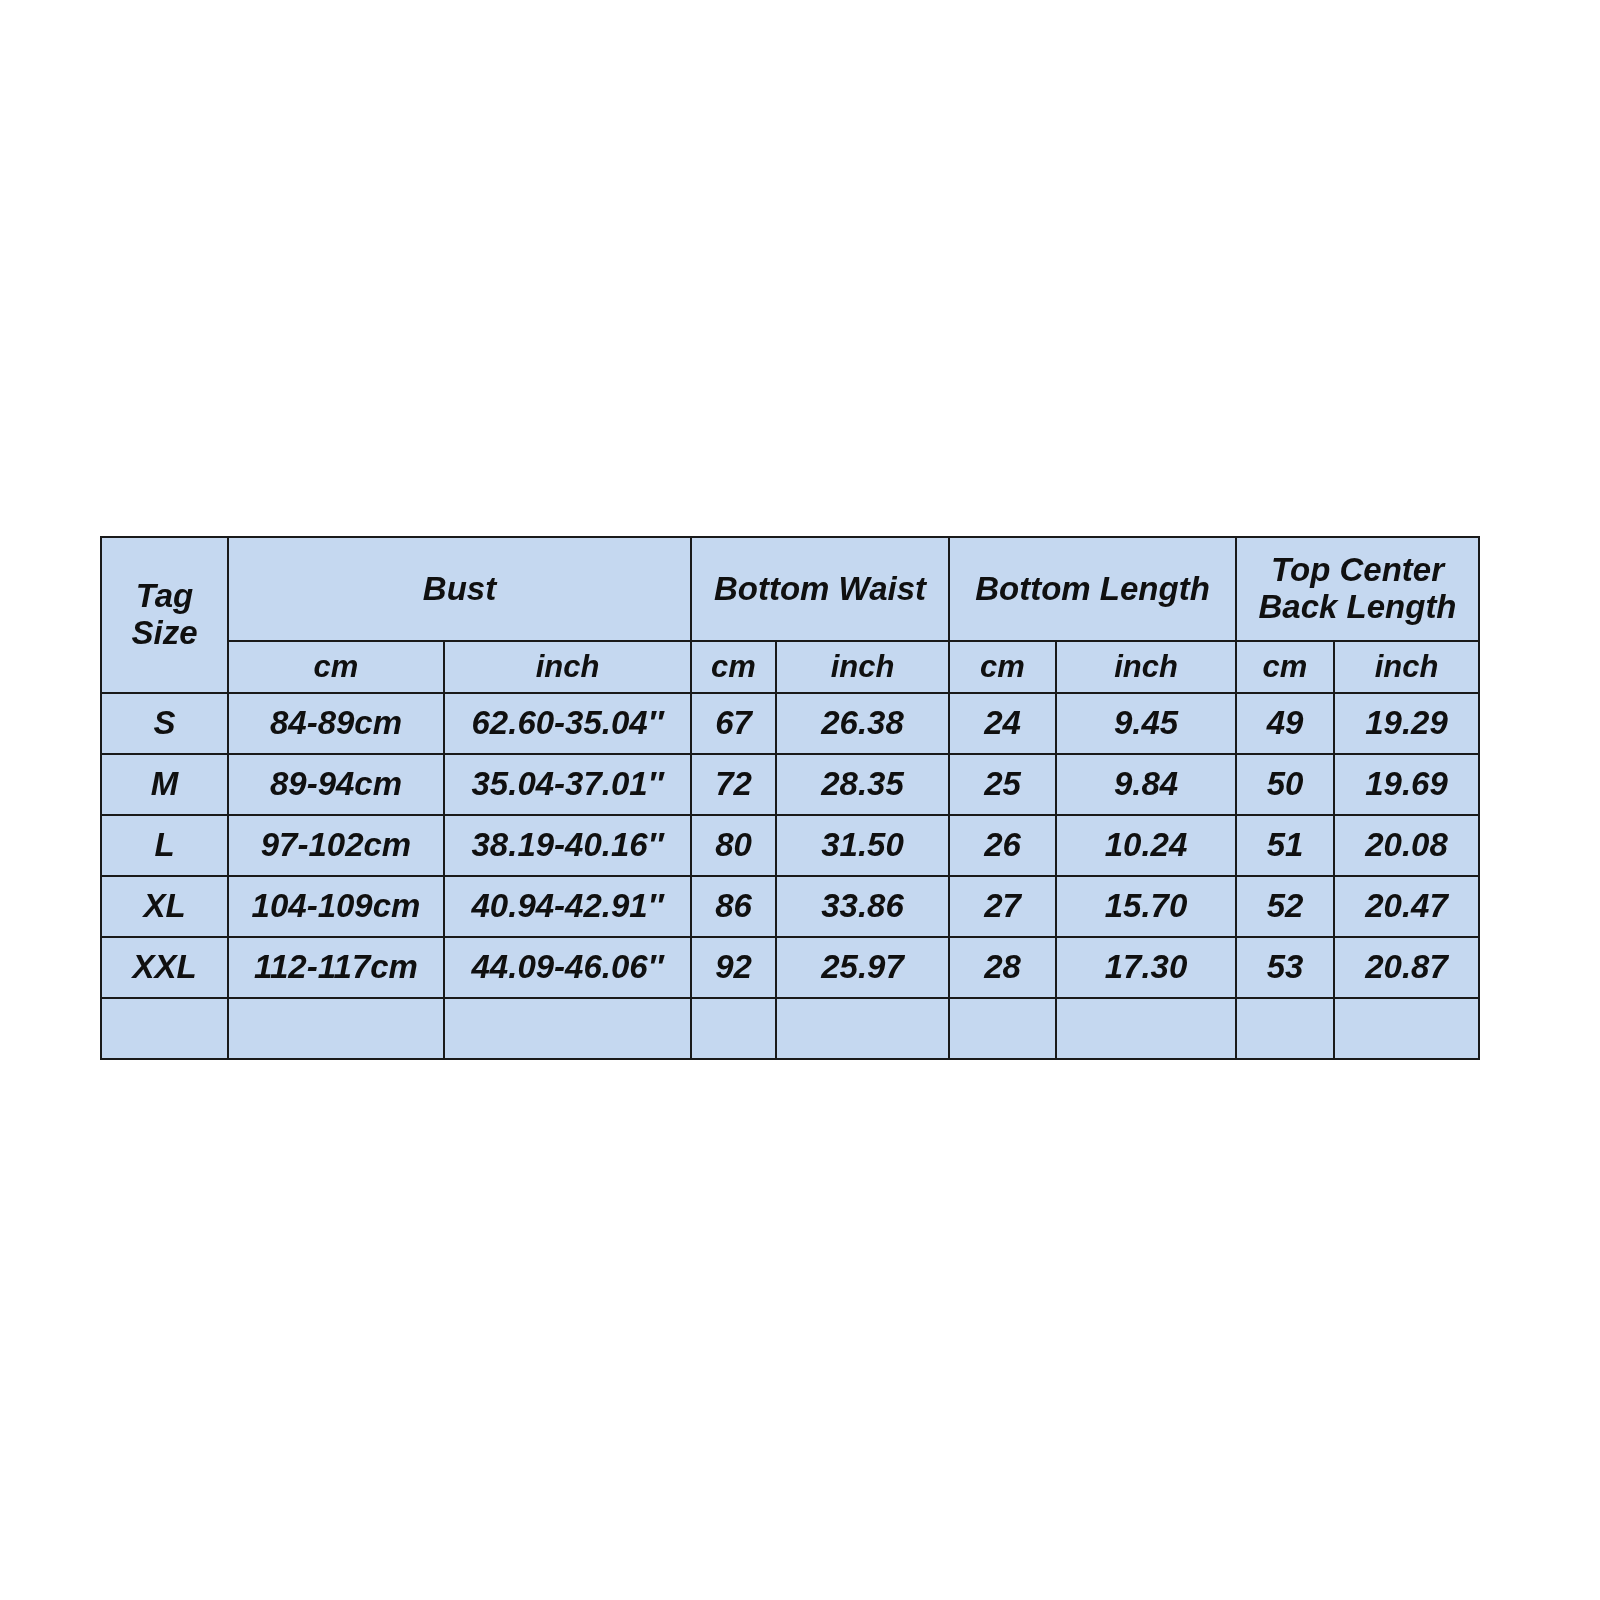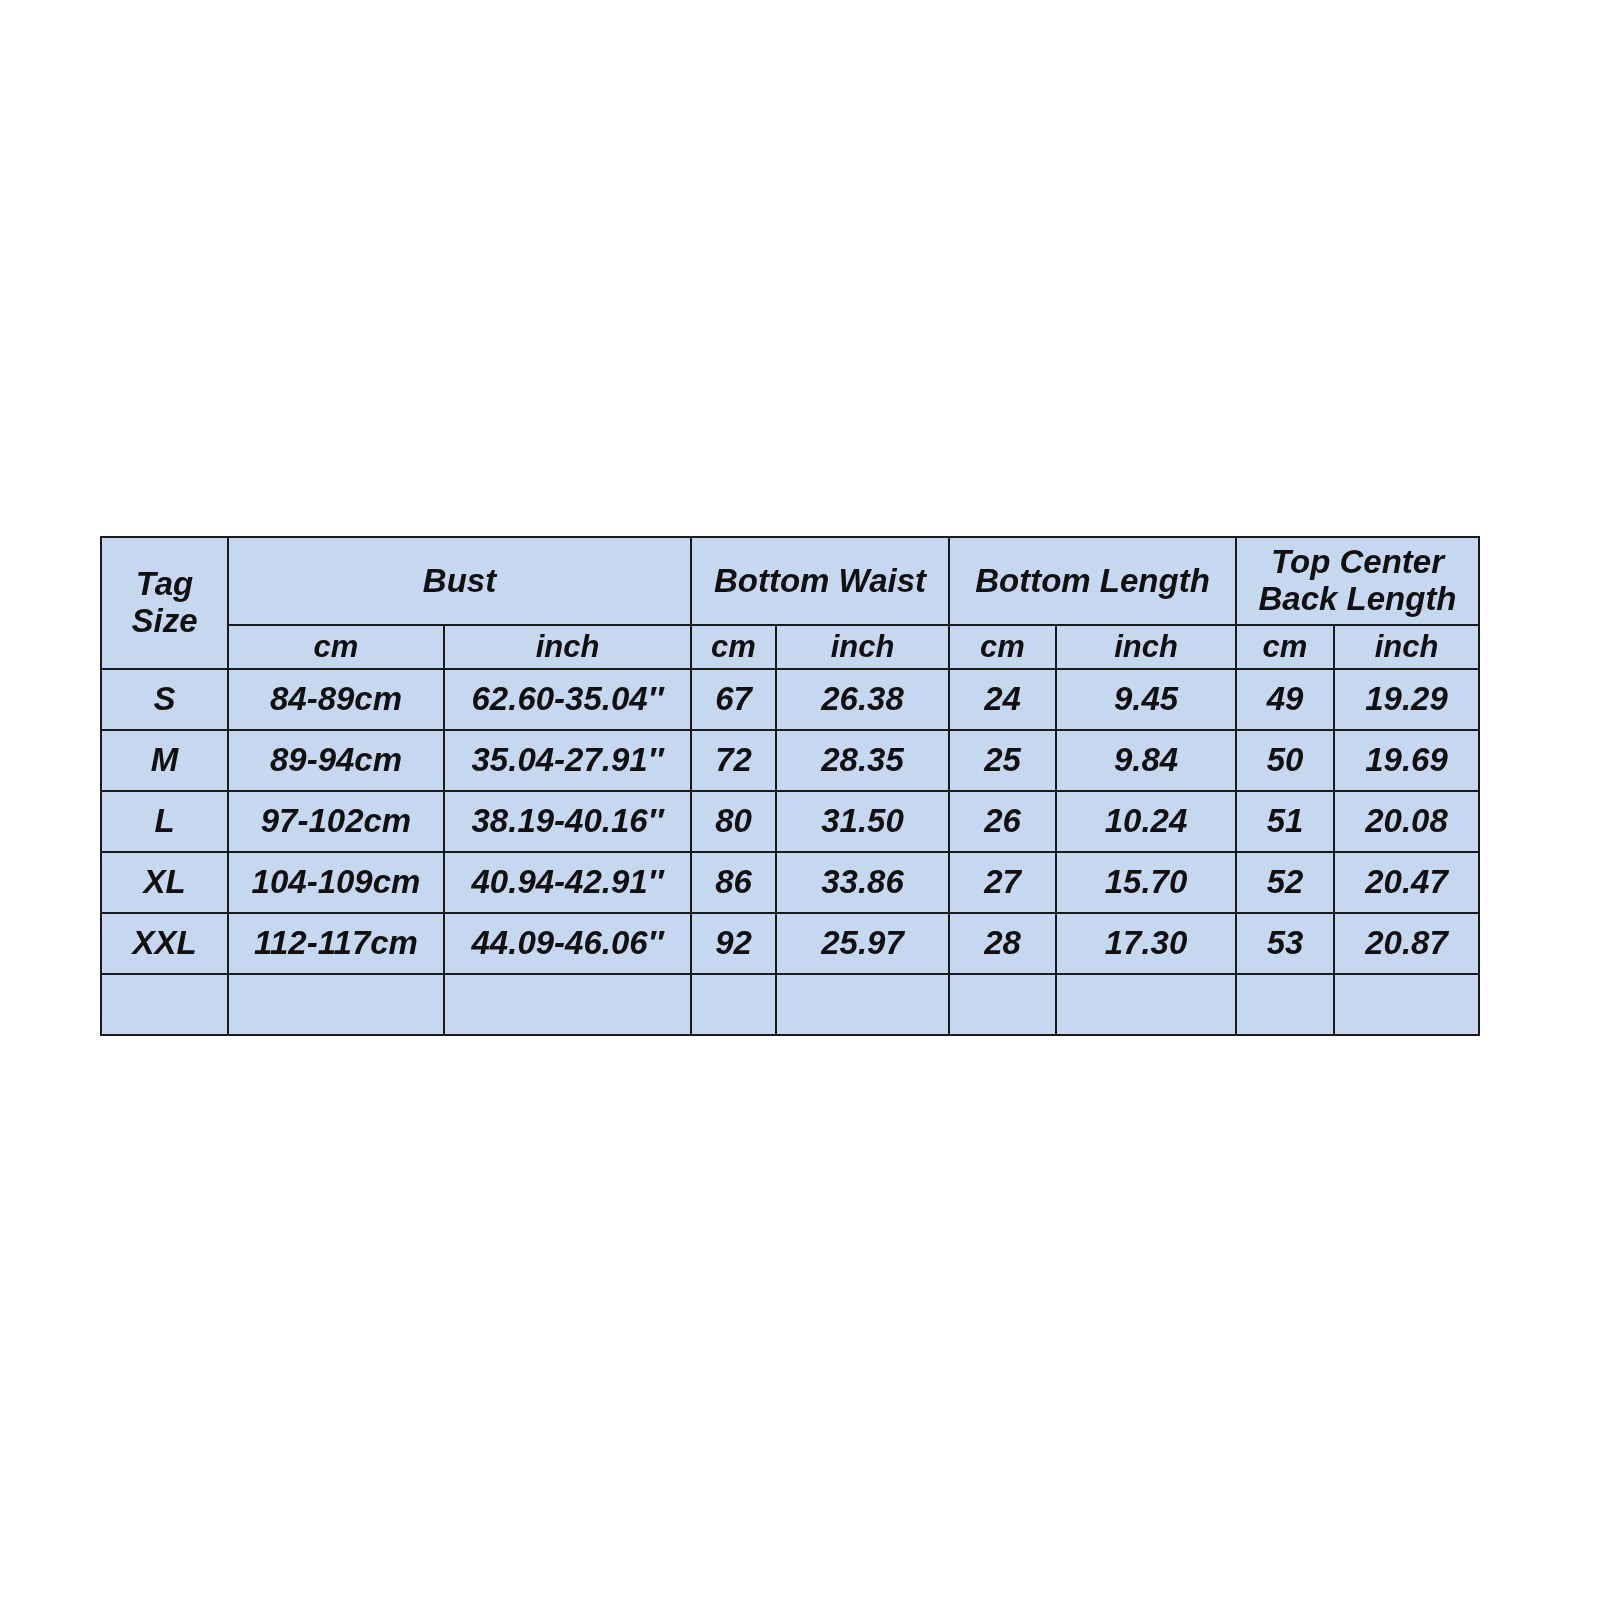--- a/index.html
+++ b/index.html
@@ -39,25 +39,25 @@
     background: #c5d8f0;
     padding: 0;
     font-stretch: condensed;
     transform: none;
     line-height: 1.12;
   }
 
   
   .hdr-group {
     font-size: 33px;
-    height: 88px;
+    height: 104px;
   }
   .hdr-unit {
     font-size: 31px;
-    height: 44px;
+    height: 52px;
   }
   .tag-size-cell {
     font-size: 33px;
   }
 
   
   table.size-chart tbody td {
     height: 59px;
     font-size: 33px;
   }
@@ -146,21 +146,21 @@
         <td class="c-white">67</td>
         <td class="c-blue">26.38</td>
         <td class="c-white">24</td>
         <td class="c-blue">9.45</td>
         <td class="c-white">49</td>
         <td class="c-blue">19.29</td>
       </tr>
       <tr>
         <td class="c-blue">M</td>
         <td class="c-white">89-94cm</td>
-        <td class="c-blue">35.04-27.91″</td>
+        <td class="c-blue">35.04-37.01″</td>
         <td class="c-white">72</td>
         <td class="c-blue">28.35</td>
         <td class="c-white">25</td>
         <td class="c-blue">9.84</td>
         <td class="c-white">50</td>
         <td class="c-blue">19.69</td>
       </tr>
       <tr>
         <td class="c-blue">L</td>
         <td class="c-white">97-102cm</td>

